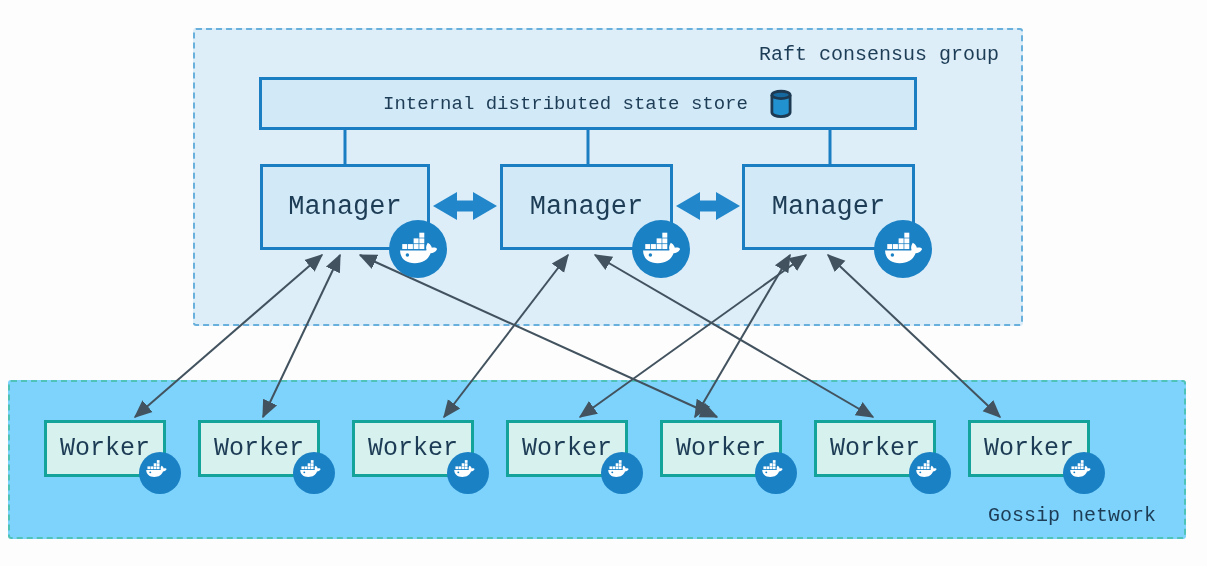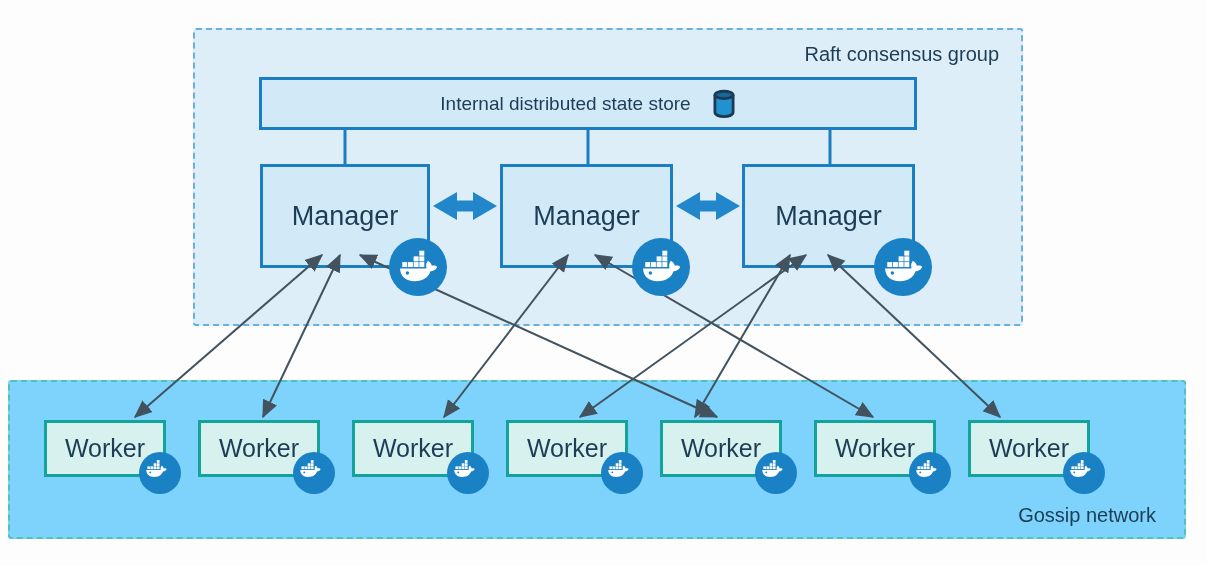--- a/index.html
+++ b/index.html
@@ -1,18 +1,18 @@
 <!DOCTYPE html>
 <html><head>
 <meta charset="utf-8">
 <style>
   html,body{margin:0;padding:0;background:#fdfdfd;}
   .canvas{
     position:relative;width:1207px;height:566px;overflow:hidden;
-    font-family:Liberation Sans, sans-serif;
+    font-family:Liberation Mono, monospace;
     color:#1d3c55;background:#fdfdfd;
   }
   .group{position:absolute;border-radius:3px;}
   .raft{
     left:193px;top:28px;width:826px;height:294px;
     background:#ddeef9;border:2px dashed #69b1dc;
   }
   .gossip{
     left:8px;top:380px;width:1174px;height:155px;
     background:#7dd3fc;border:2px dashed #4fc3b8;
@@ -23,21 +23,21 @@
   .node{
     position:absolute;display:flex;align-items:center;justify-content:center;
     box-sizing:border-box;
   }
   .store{
     left:259px;top:77px;width:658px;height:53px;
     background:#d2e9f8;border:3px solid #1b7ec2;gap:21px;
     font-size:19px;
   }
   .manager{
-    top:164px;height:104px;
+    top:164px;height:86px;
     background:#d2e9f8;border:3px solid #1b7ec2;
     font-size:27px;
   }
   .m1{left:260px;width:170px;}
   .m2{left:500px;width:173px;}
   .m3{left:742px;width:173px;}
   .worker{
     top:420px;width:122px;height:57px;
     background:#d7f2ee;border:3px solid #13a39b;
     font-size:25px;

